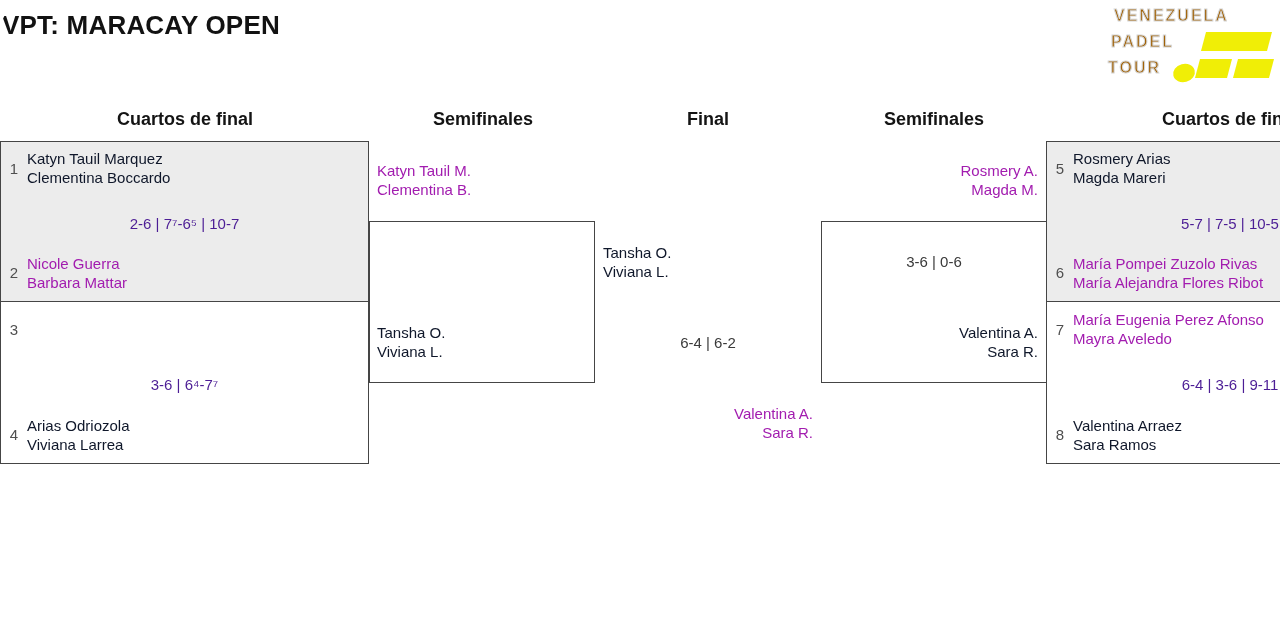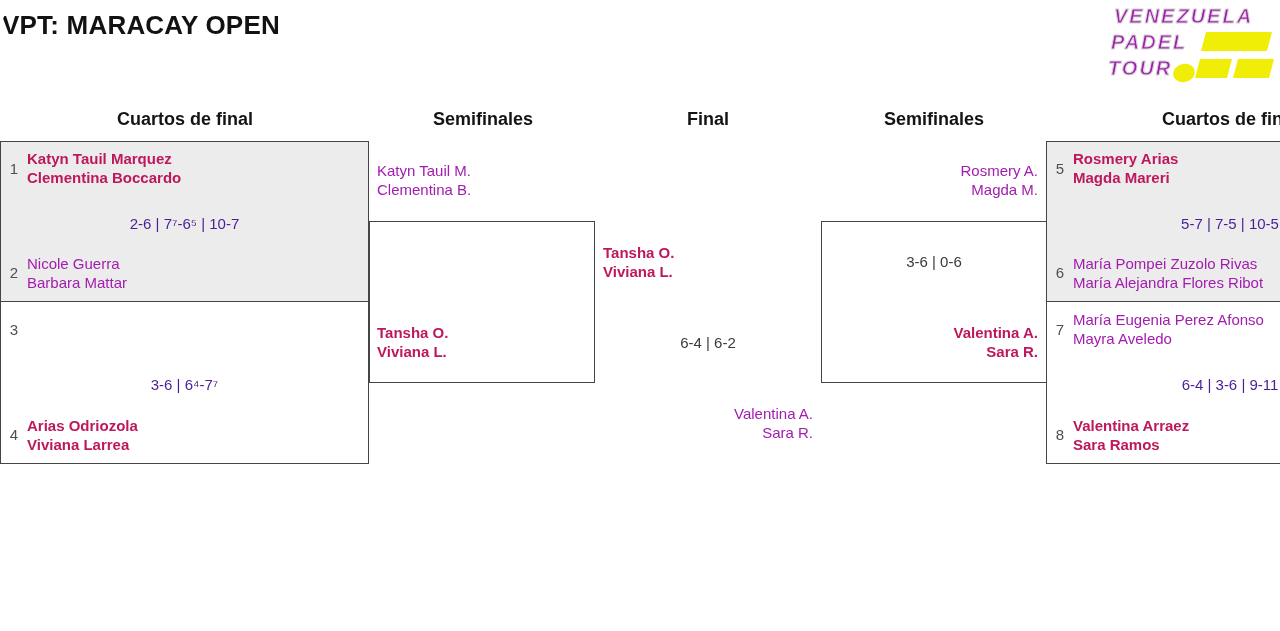--- a/index.html
+++ b/index.html
@@ -14,39 +14,39 @@
   }
   .round-header{
     position:absolute; top:109px; font-size:18px; font-weight:600;
     color:#141414; text-align:center; white-space:nowrap;
   }
   .match-box{
     position:absolute; border:1px solid #454545; background:#fff;
   }
   .match-box.shaded{ background:#ececec; }
   .team{ position:absolute; font-size:15px; line-height:19px; white-space:nowrap; }
-  .team.winner{ font-weight:700; color:#be185d; }
+  .team.winner{ font-weight:400; color:#0f172a; }
   .team.loser{ font-weight:400; color:#a21caf; }
   .team.right{ text-align:right; }
   .seed{
     position:absolute; width:18px; text-align:center;
     font-size:15px; color:#4f4f4f; line-height:19px;
   }
   .score{
     position:absolute; left:0; right:0; text-align:center;
     font-size:15px; color:#4c1d95; white-space:nowrap;
   }
   .score-abs{
     position:absolute; text-align:center; font-size:15px; color:#3a3a3a; white-space:nowrap;
   }
   
   .logo{ position:absolute; left:1105px; top:3px; width:176px; height:86px; }
   .logo-word{
-    position:absolute; font-style:italic; font-weight:700; text-transform:uppercase;
-    font-size:20px; line-height:26px; letter-spacing:2px; color:#a21caf;
+    position:absolute; font-weight:700; text-transform:uppercase;
+    font-size:16px; line-height:26px; letter-spacing:2px; color:#a16207;
     -webkit-text-stroke:1px #d7d7d7; text-shadow:0 0 1px #e2e2e2; white-space:nowrap;
   }
   .logo svg{ position:absolute; left:0; top:0; }
 </style>
 </head>
 <body>
 
 <div class="stage">
 
   <div class="title-line" style="top:10px">VPT: MARACAY OPEN</div>

